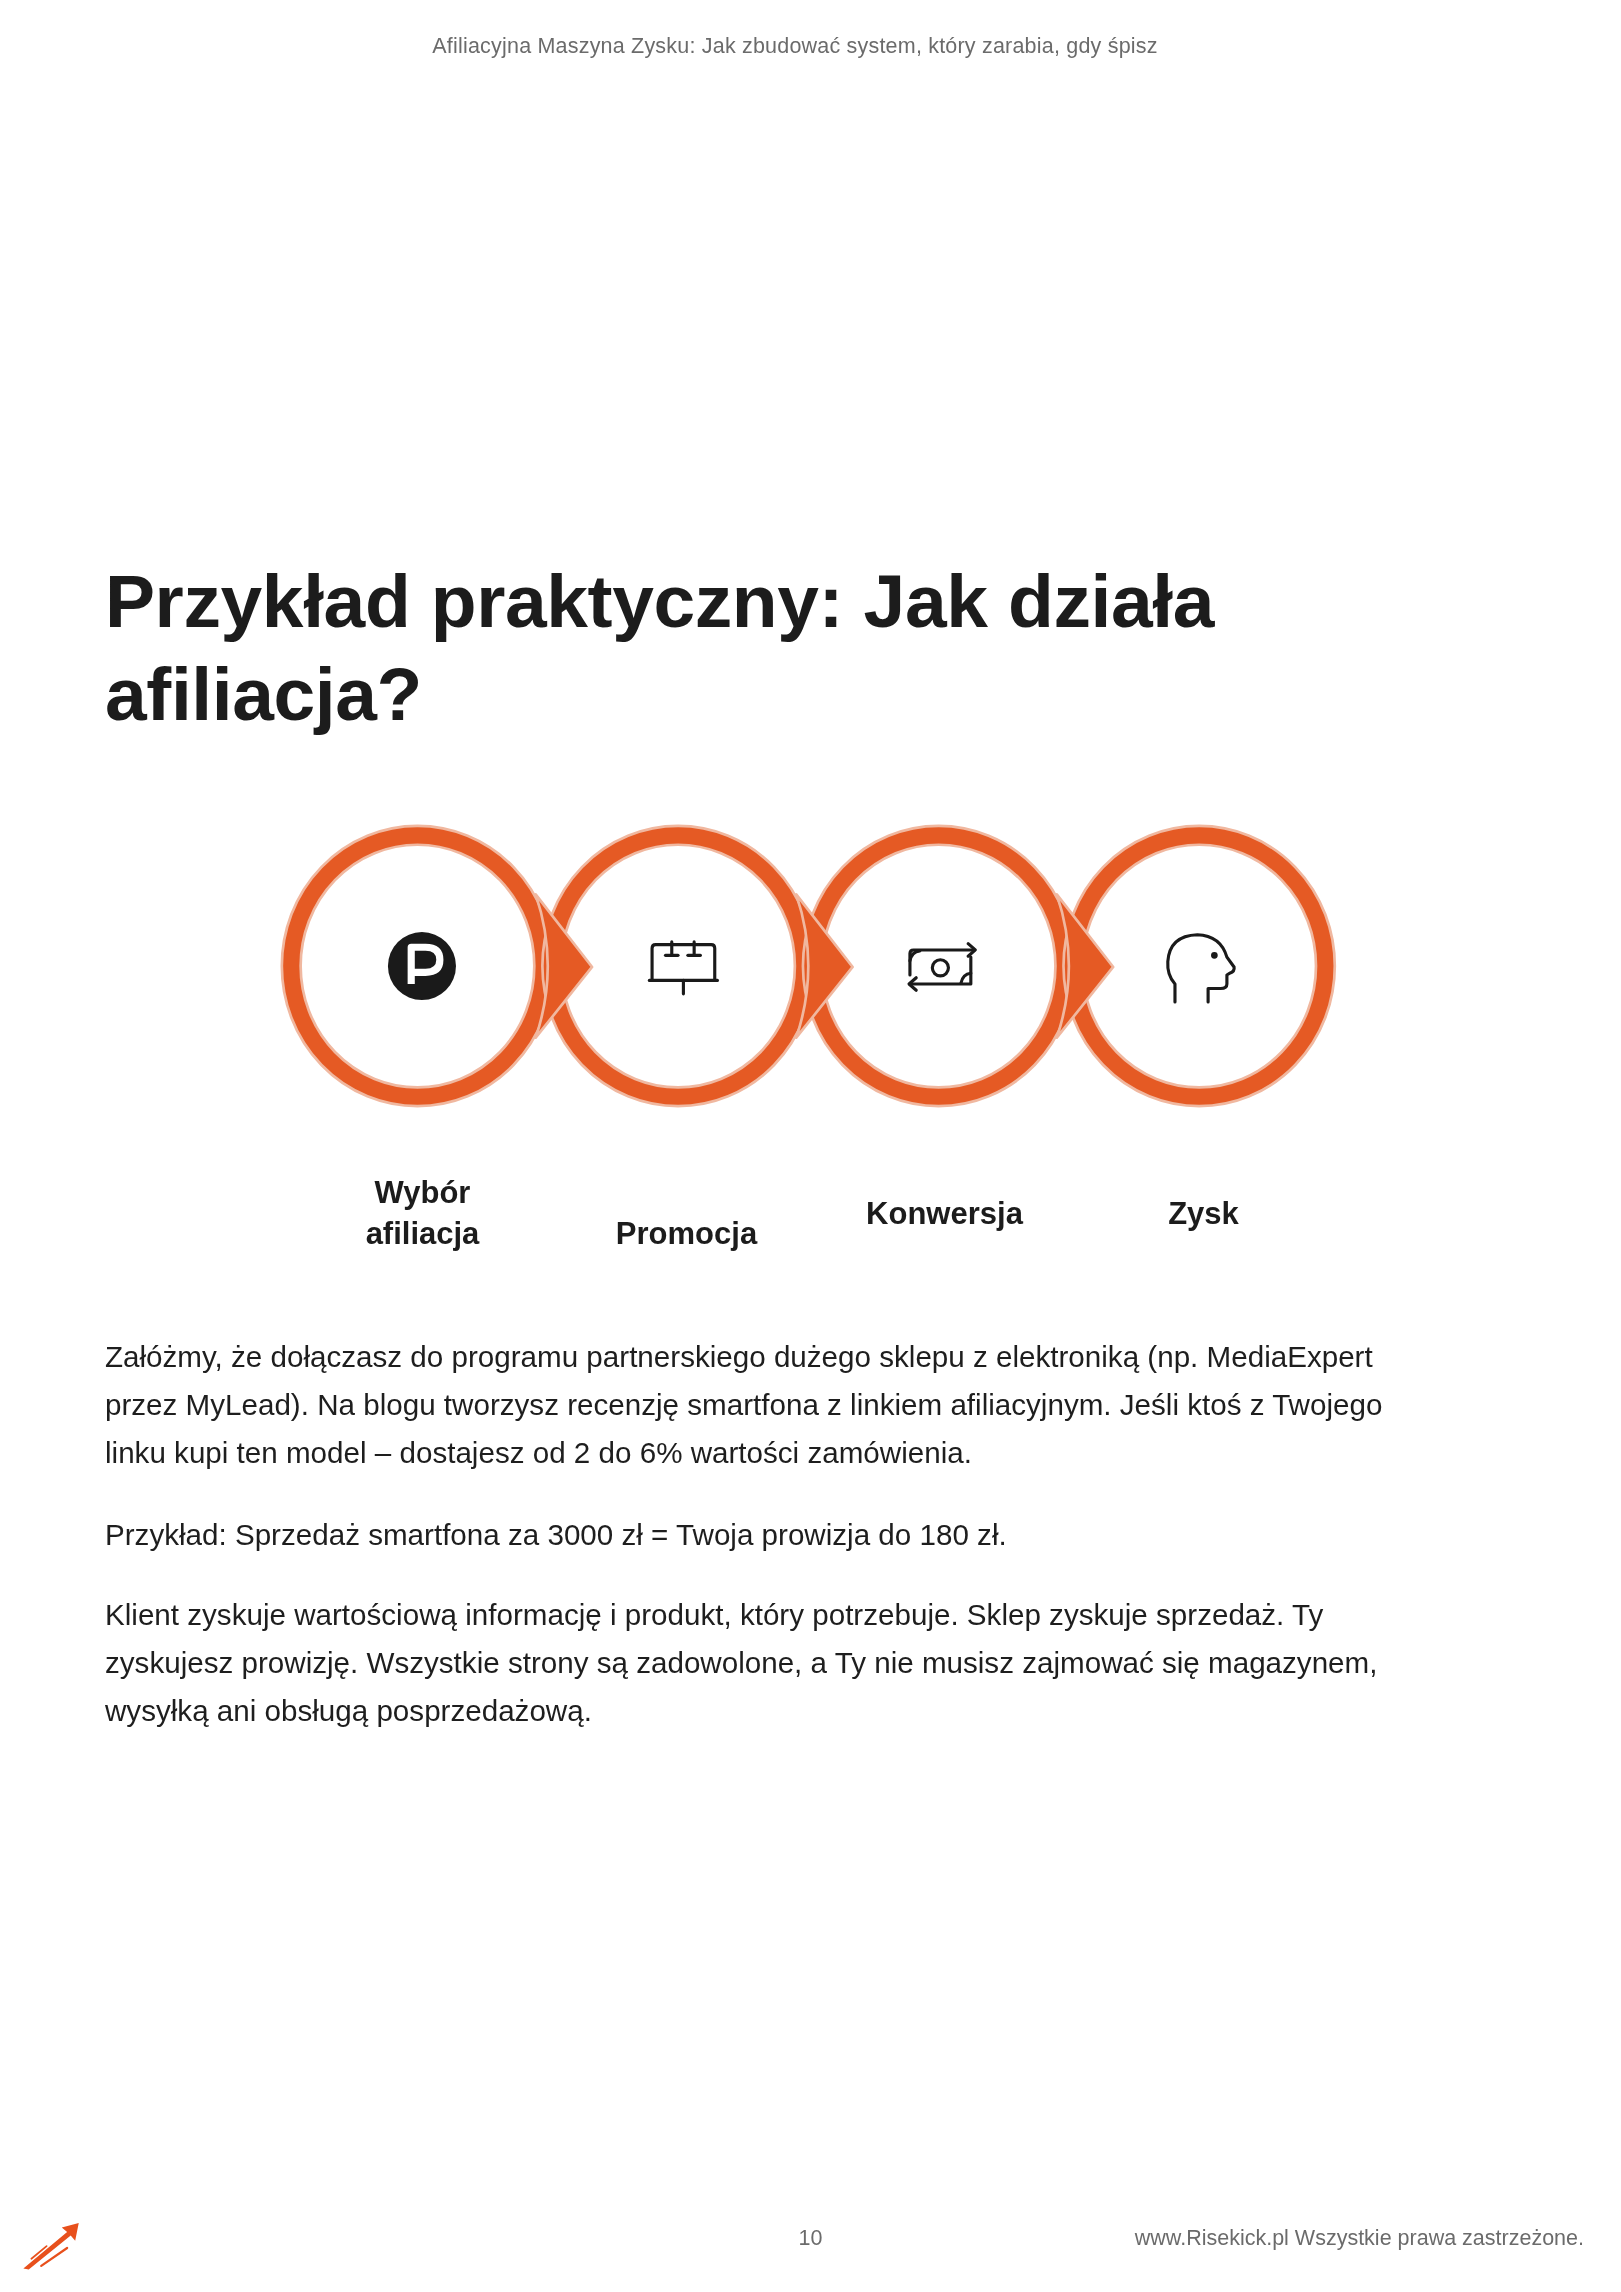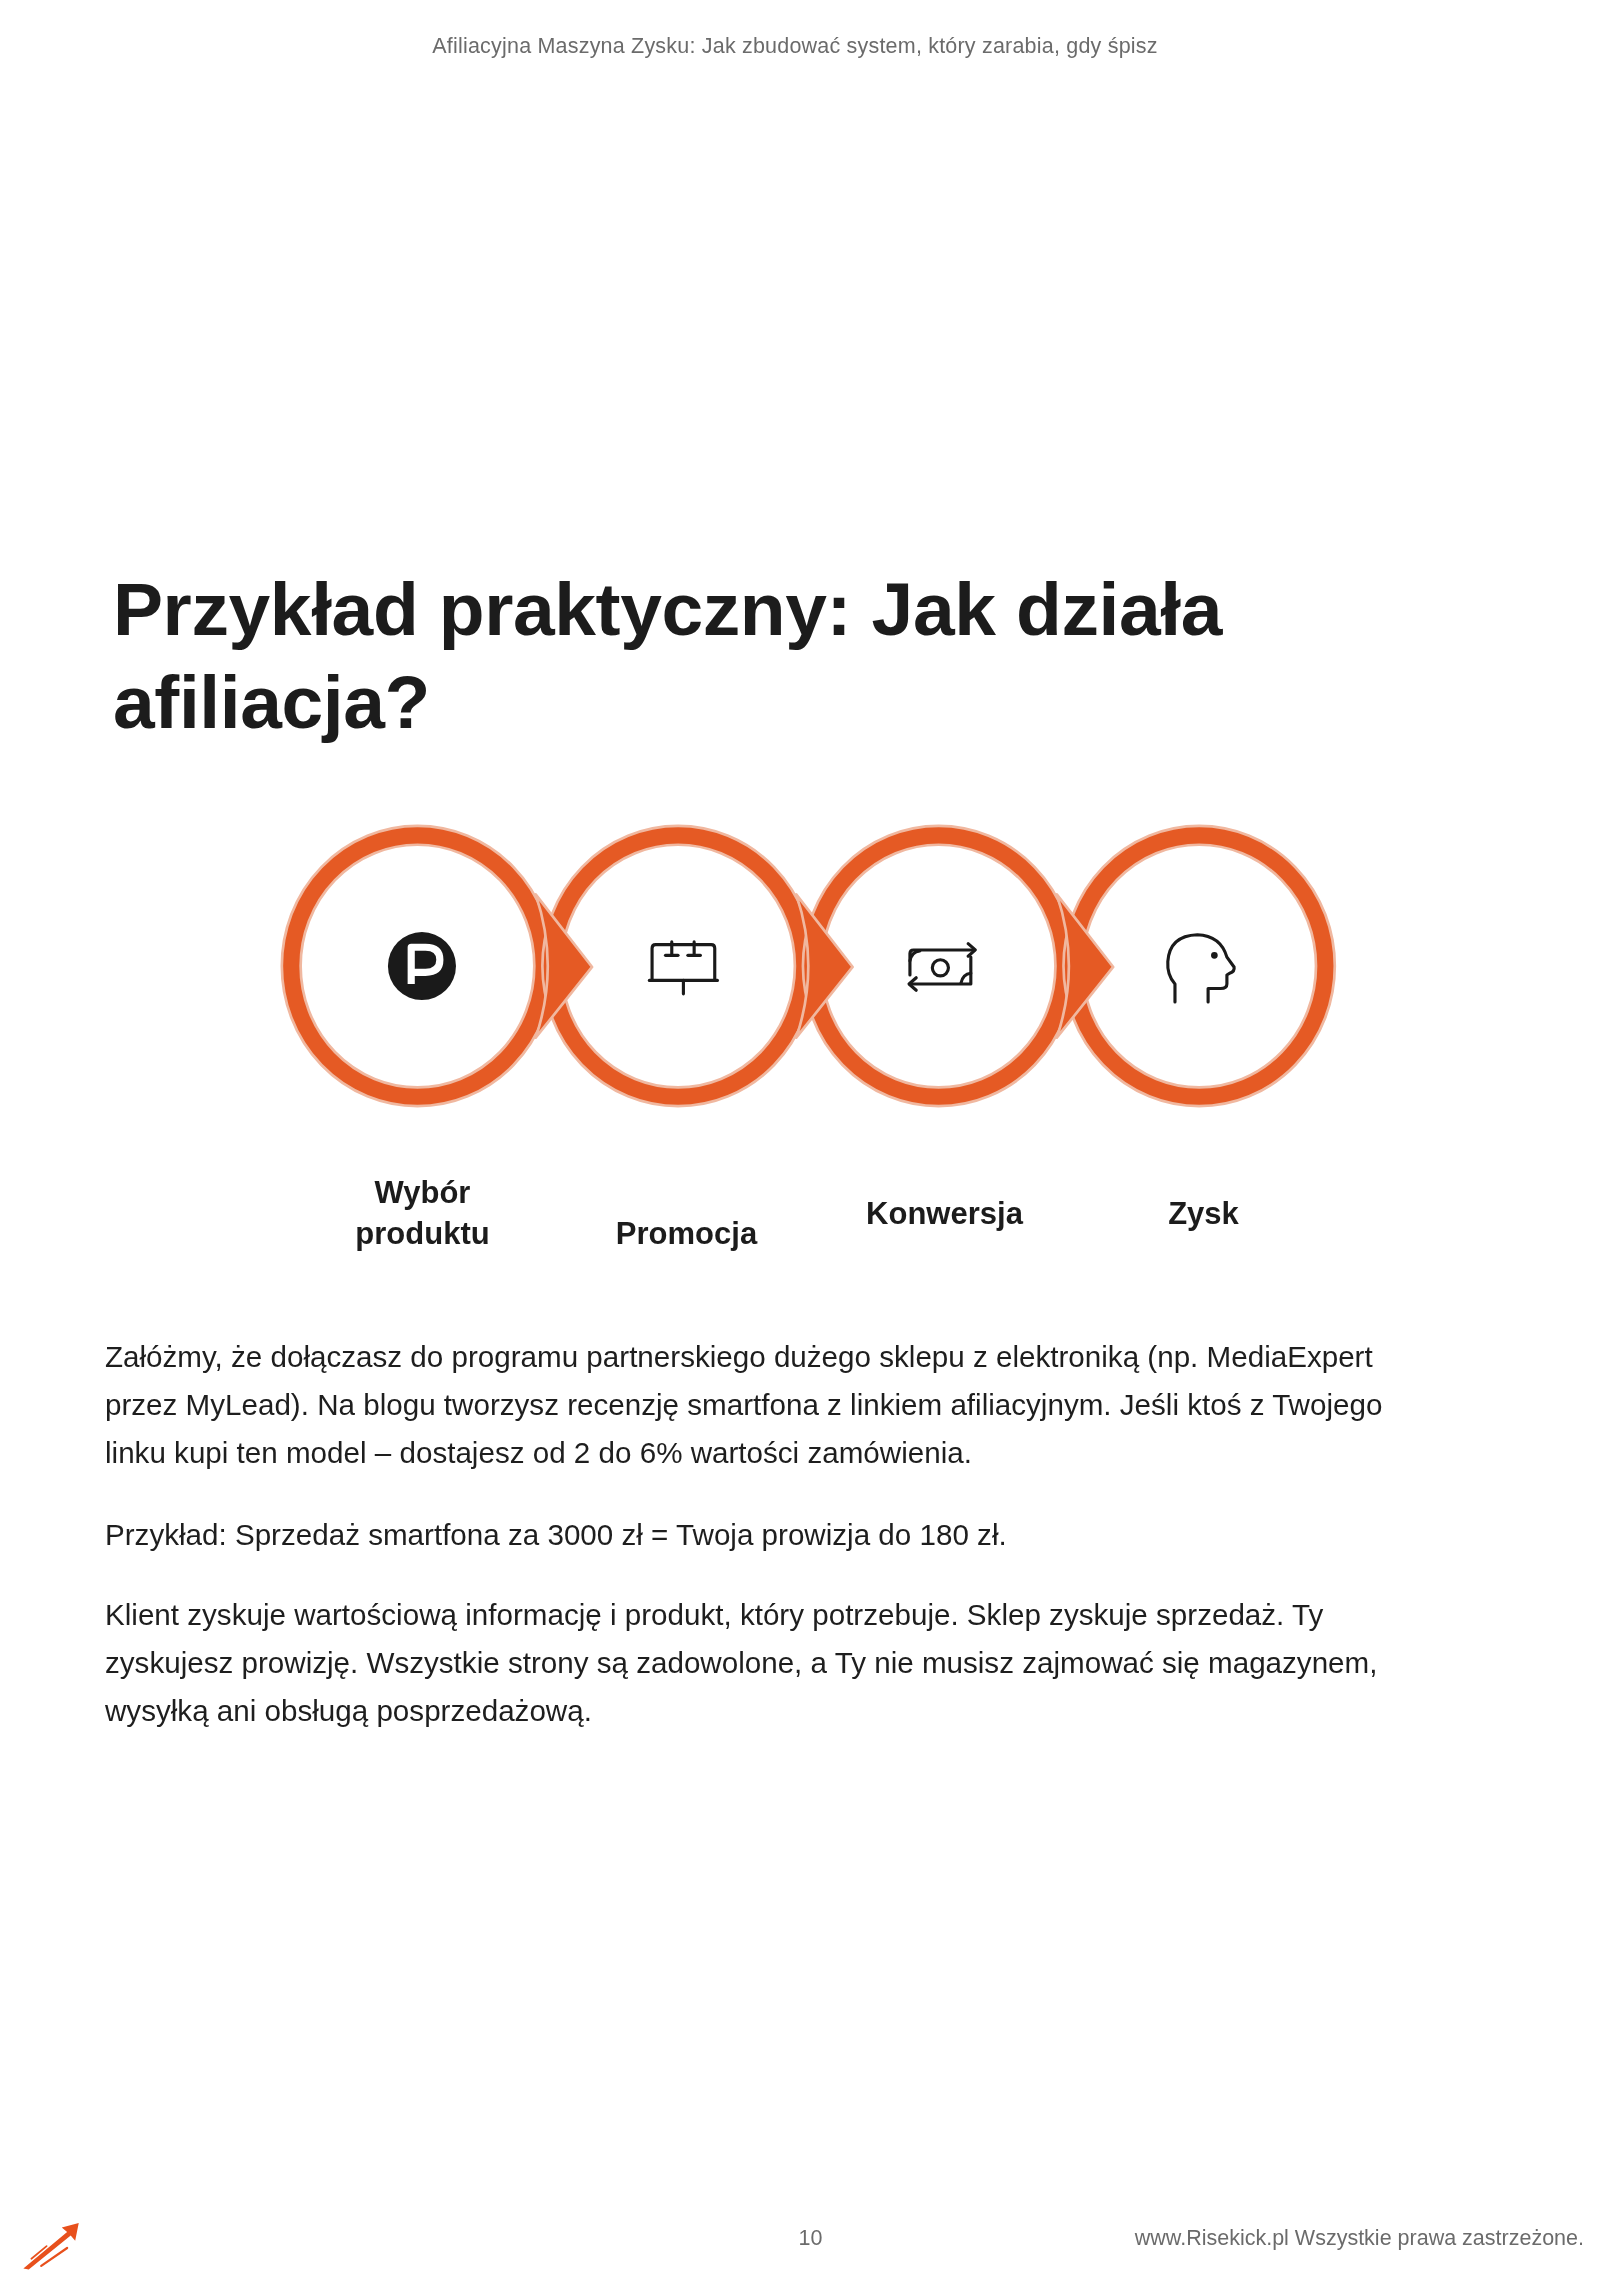--- a/index.html
+++ b/index.html
@@ -1,20 +1,20 @@
 <!DOCTYPE html>
 <html style="font-size:14.3px"><head>
   <meta charset="utf-8">
   <style>
     html, body { margin: 0; padding: 0; background: #ffffff; }
     body { width: 1622px; height: 2293px; position: relative; overflow: hidden;
            font-family: "Liberation Sans", "DejaVu Sans", sans-serif; color: #1c1c1c; }
     .running-header { position: absolute; top: 34px; left: 0; width: 1590px; text-align: center;
            font-size: 21.5px; color: #6b6b6b; letter-spacing: 0.2px; }
-    .page-title { position: absolute; left: 105px; top: 555px; width: 1343px; margin: 8px;
+    .page-title { position: absolute; left: 105px; top: 555px; width: 1343px; margin: 0;
            font-size: 75px; line-height: 93px; font-weight: bold; color: #1c1c1c; letter-spacing: -0.4px; }
     .diagram { position: absolute; left: 0; top: 8px; width: 1536px; height: 2293px; pointer-events: none; }
     .diagram svg { position: absolute; left: 0; top: 0; }
     .step-label { position: absolute; width: 215px; text-align: center; font-weight: bold;
            font-size: 31px; line-height: 41px; color: #1c1c1c; pointer-events: auto; }
     .body-text { position: absolute; left: 105px; width: 1433px; font-size: 29.6px; line-height: 48px;
            color: #1e1e1e; margin: 0; }
     .footer-page { position: absolute; top: 2226px; left: 788px; width: 45px; text-align: center;
            font-size: 21.5px; color: #6b6b6b; }
     .footer-copy { position: absolute; top: 2226px; right: 38px; font-size: 21.5px; color: #6b6b6b; }
@@ -88,21 +88,21 @@
     </g>
 
     <g fill="none" stroke="#1a1a1a" stroke-width="3.5" stroke-linecap="round" stroke-linejoin="round">
       <path d="M 1312 1110 L 1312 1090 Q 1303 1080 1304 1065 Q 1306 1036 1337 1035 Q 1363 1036 1370 1060 L 1378 1071 Q 1379 1076 1373 1078 L 1370 1080 L 1370 1090 Q 1370 1095 1363 1095 L 1349 1095 L 1349 1110"></path>
       <circle cx="1356" cy="1058" r="2" fill="#1a1a1a"></circle>
     </g>
   </svg>
 
   <div class="step-label" style="left: 315px; top: 1164px;">
     <span>Wybór</span><br>
-    <span>produktu</span>
+    <span>afiliacja</span>
   </div>
   <div class="step-label" style="left: 579px; top: 1185px; margin-top: 20px;">Promocja</div>
   <div class="step-label" style="left: 837px; top: 1185px;">Konwersja</div>
   <div class="step-label" style="left: 1096px; top: 1185px;">Zysk</div>
 </div>
 
 <p class="body-text" style="top: 1333px;">
   <span>Załóżmy, że dołączasz do programu partnerskiego dużego sklepu z elektroniką (np. MediaExpert</span><br>
   <span>przez MyLead). Na blogu tworzysz recenzję smartfona z linkiem afiliacyjnym. Jeśli ktoś z Twojego</span><br>
   <span>linku kupi ten model – dostajesz od 2 do 6% wartości zamówienia.</span>

